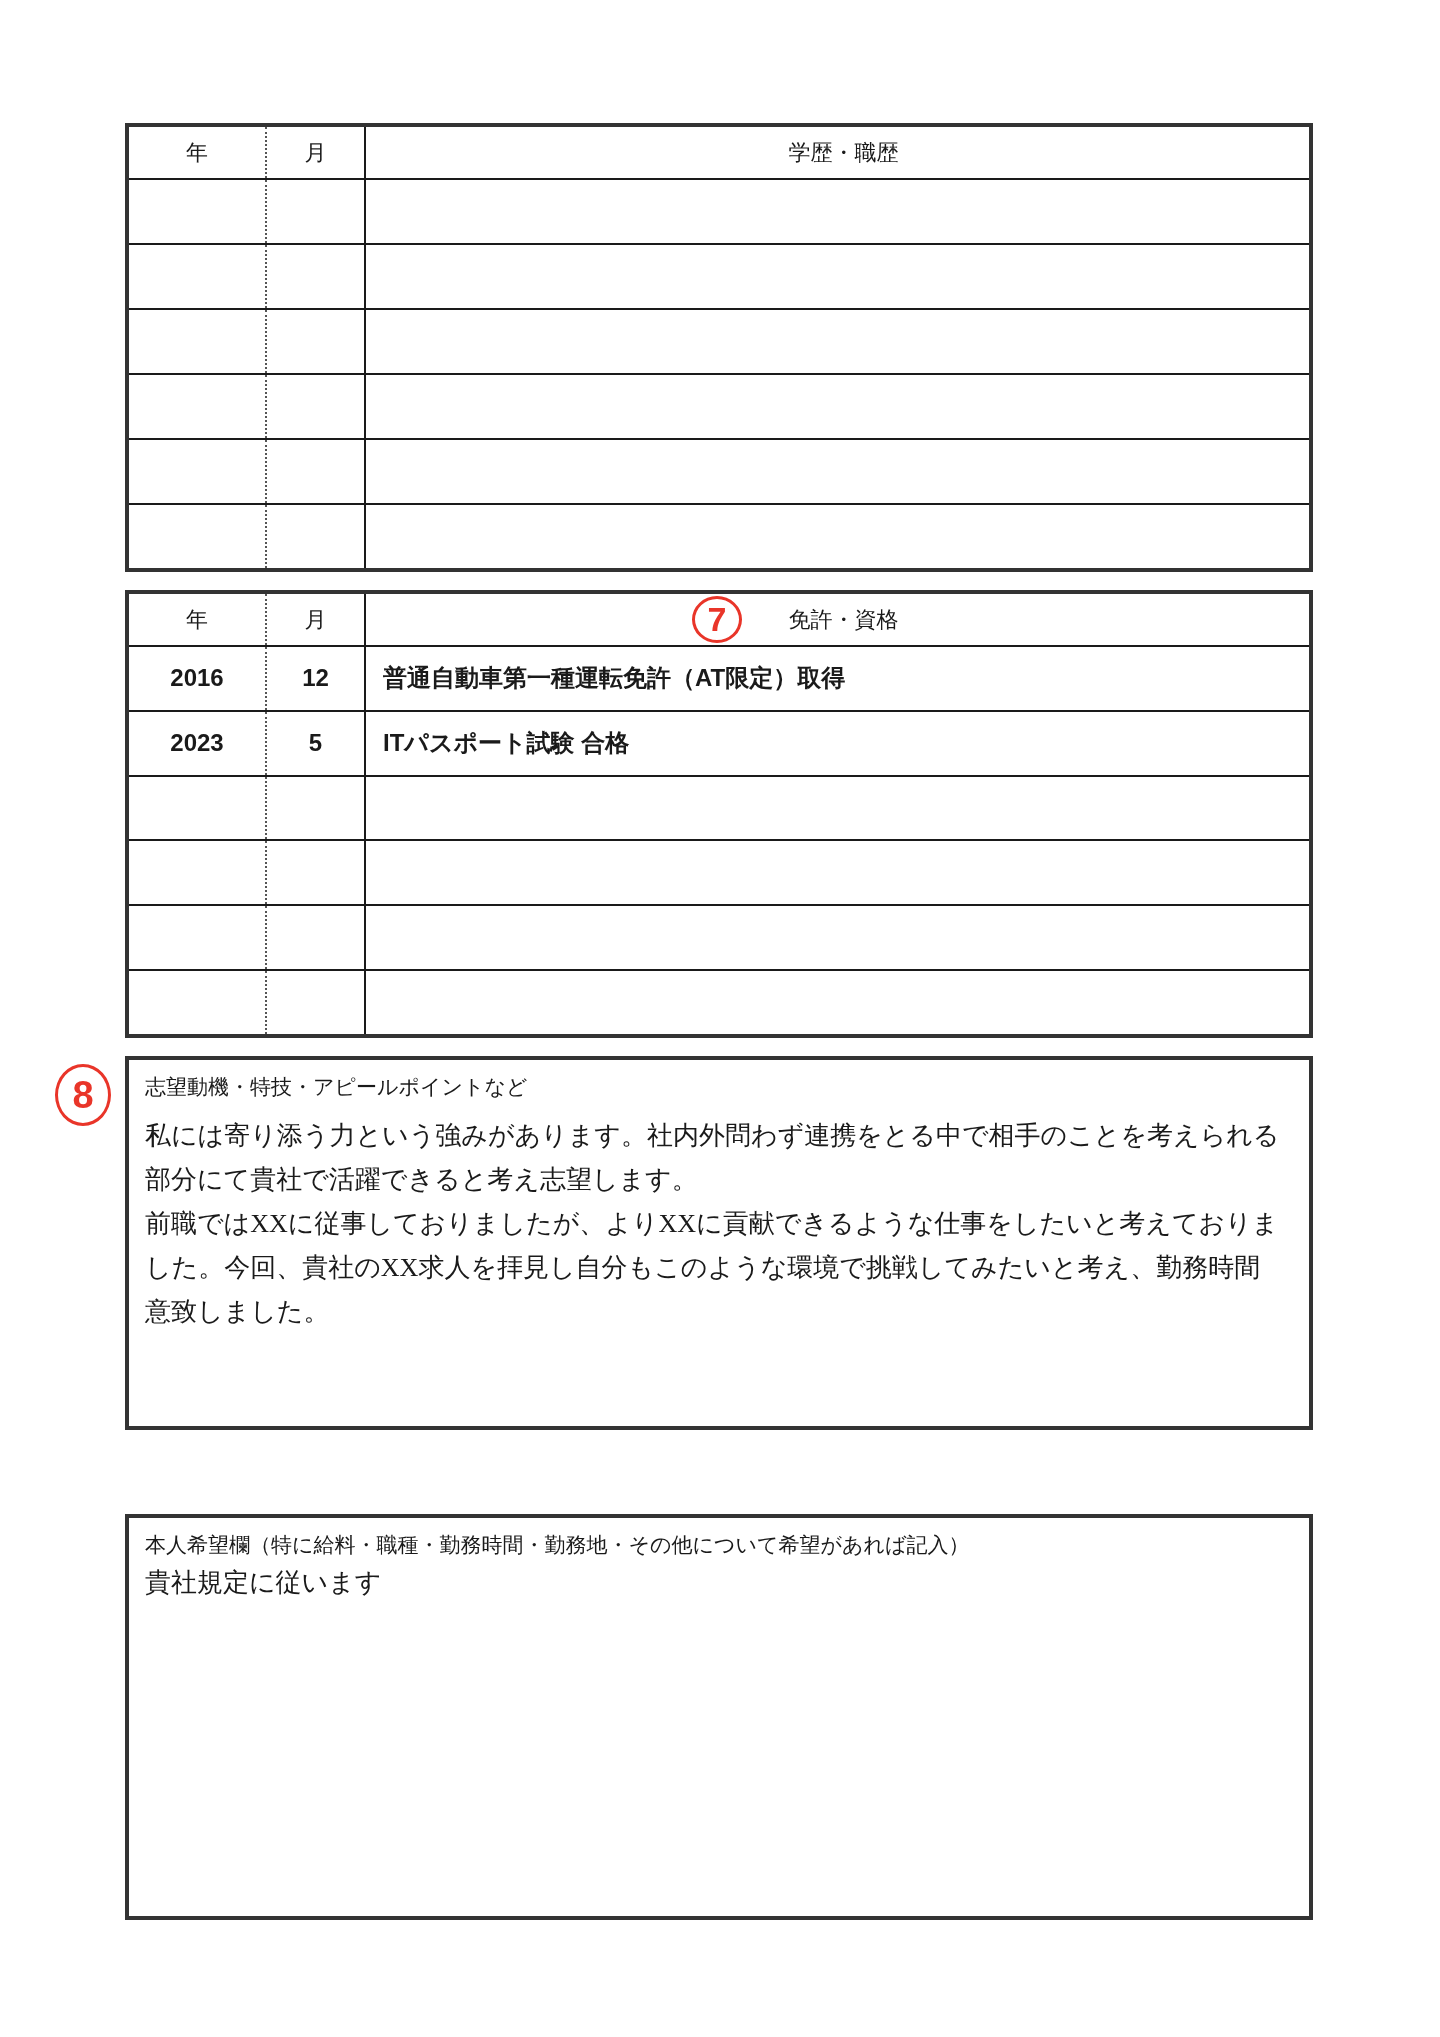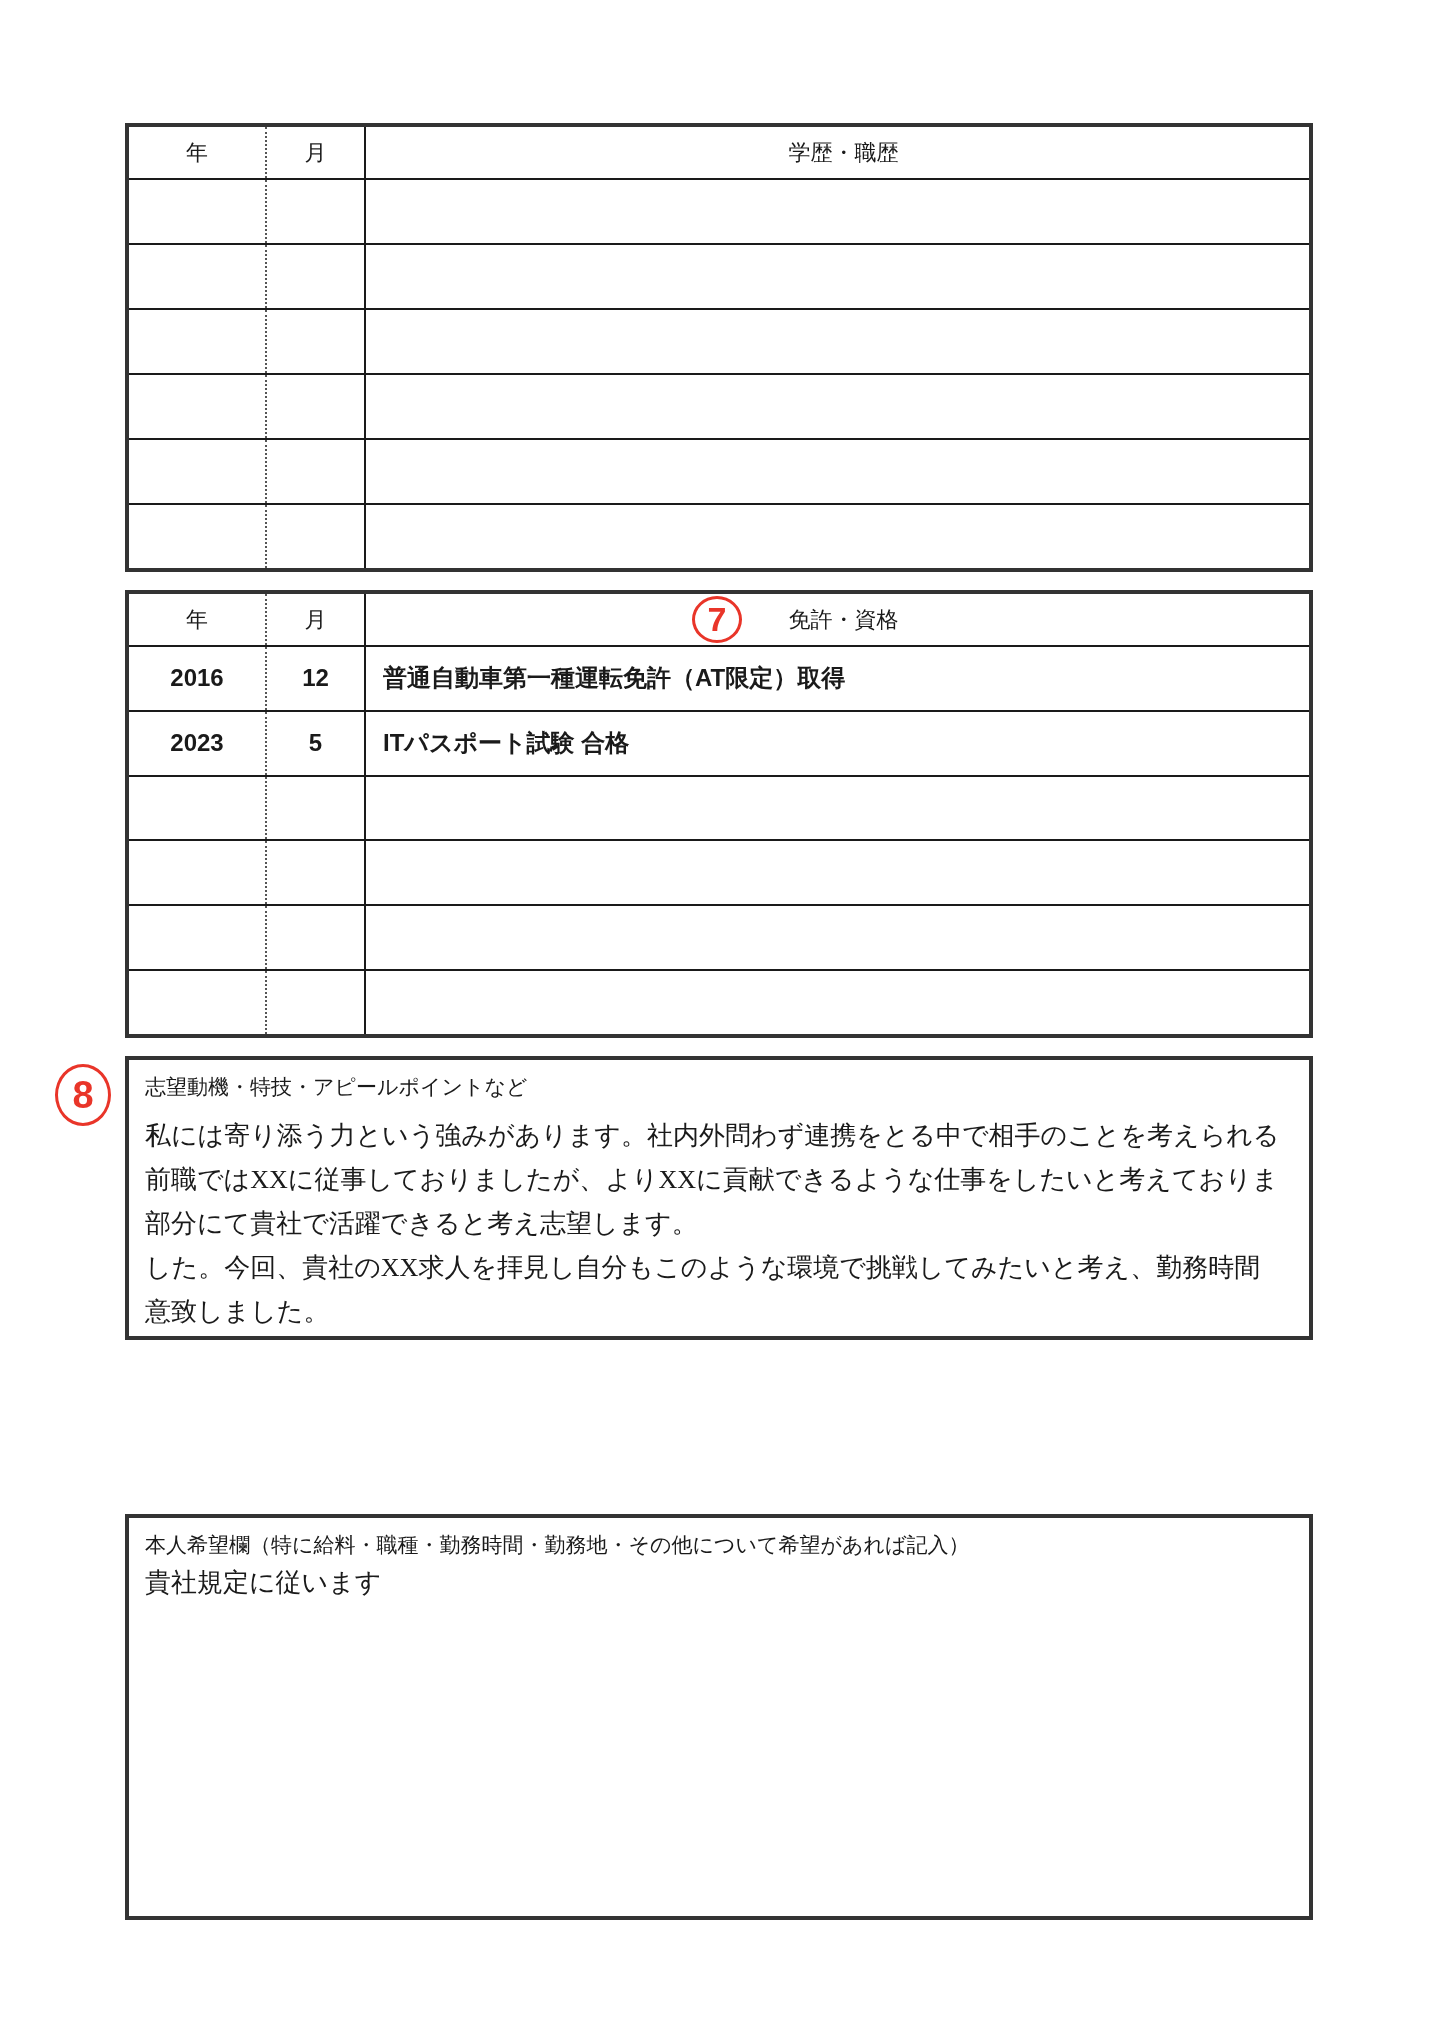--- a/index.html
+++ b/index.html
@@ -30,21 +30,21 @@
     border:3px solid #e93529;color:#e93529;border-radius:50%;
     font-size:34px;font-weight:600;box-sizing:border-box;background:transparent;
   }
   .circle-7{left:326px;top:2px;width:50px;height:47px;}
   .circle-8{left:55px;top:1064px;width:56px;height:62px;font-size:38px;}
   
   .box{
     position:absolute;left:125px;width:1188px;box-sizing:border-box;
     border:4px solid #333333;padding:12px 16px;background:#fff;
   }
-  #motivation-box{top:1056px;height:284px;}
+  #motivation-box{top:1056px;height:374px;}
   #request-box{top:1514px;height:406px;}
   .box-label{font-size:21px;line-height:30px;white-space:nowrap;}
   .box-body{margin-top:12px;font-family:Liberation Serif, serif;}
   .body-line{font-size:26px;line-height:44px;white-space:nowrap;}
   .box-content{font-size:26px;line-height:40px;margin-top:2px;white-space:nowrap;}
 </style>
 </head>
 <body>
 
 <div class="sheet">
@@ -147,23 +147,23 @@
   </section>
 
   <span class="circle circle-8">8</span>
 
   <section class="box" id="motivation-box">
     <div class="box-label">志望動機・特技・アピールポイントなど</div>
     <div class="box-body">
 
         <div class="body-line">私には寄り添う力という強みがあります。社内外問わず連携をとる中で相手のことを考えられる</div>
 
+        <div class="body-line">部分にて貴社で活躍できると考え志望します。</div>
+
         <div class="body-line">前職ではXXに従事しておりましたが、よりXXに貢献できるような仕事をしたいと考えておりま</div>
-
-        <div class="body-line">部分にて貴社で活躍できると考え志望します。</div>
 
         <div class="body-line">した。今回、貴社のXX求人を拝見し自分もこのような環境で挑戦してみたいと考え、勤務時間</div>
 
         <div class="body-line">意致しました。</div>
       </div>
   </section>
 
   <section class="box" id="request-box">
     <div class="box-label">本人希望欄（特に給料・職種・勤務時間・勤務地・その他について希望があれば記入）</div>
     <div class="box-content">貴社規定に従います</div>

